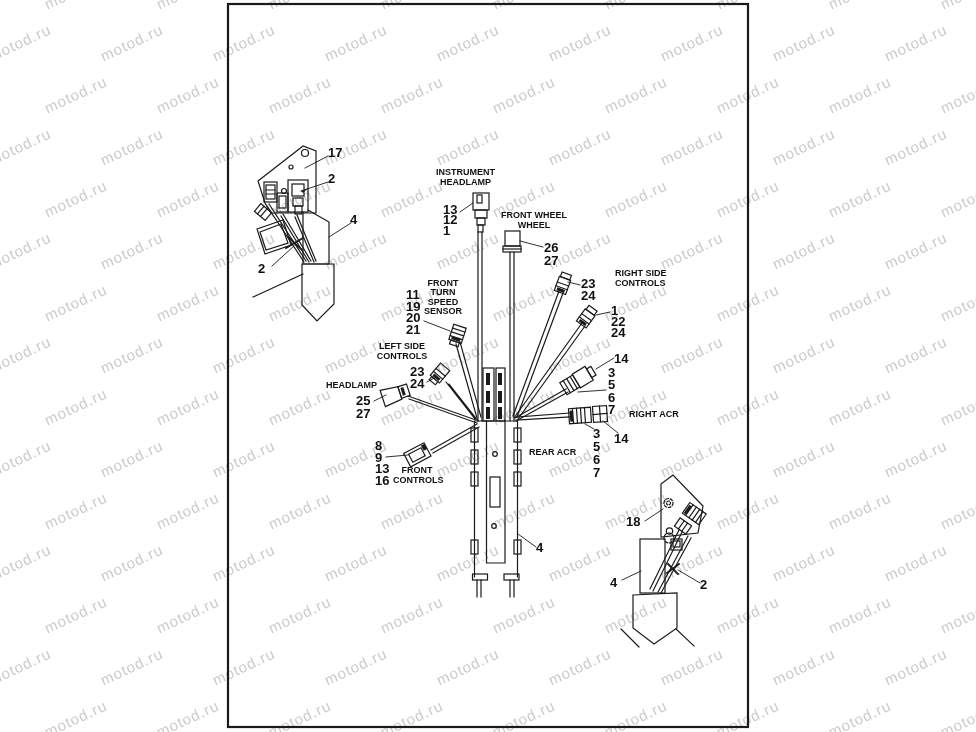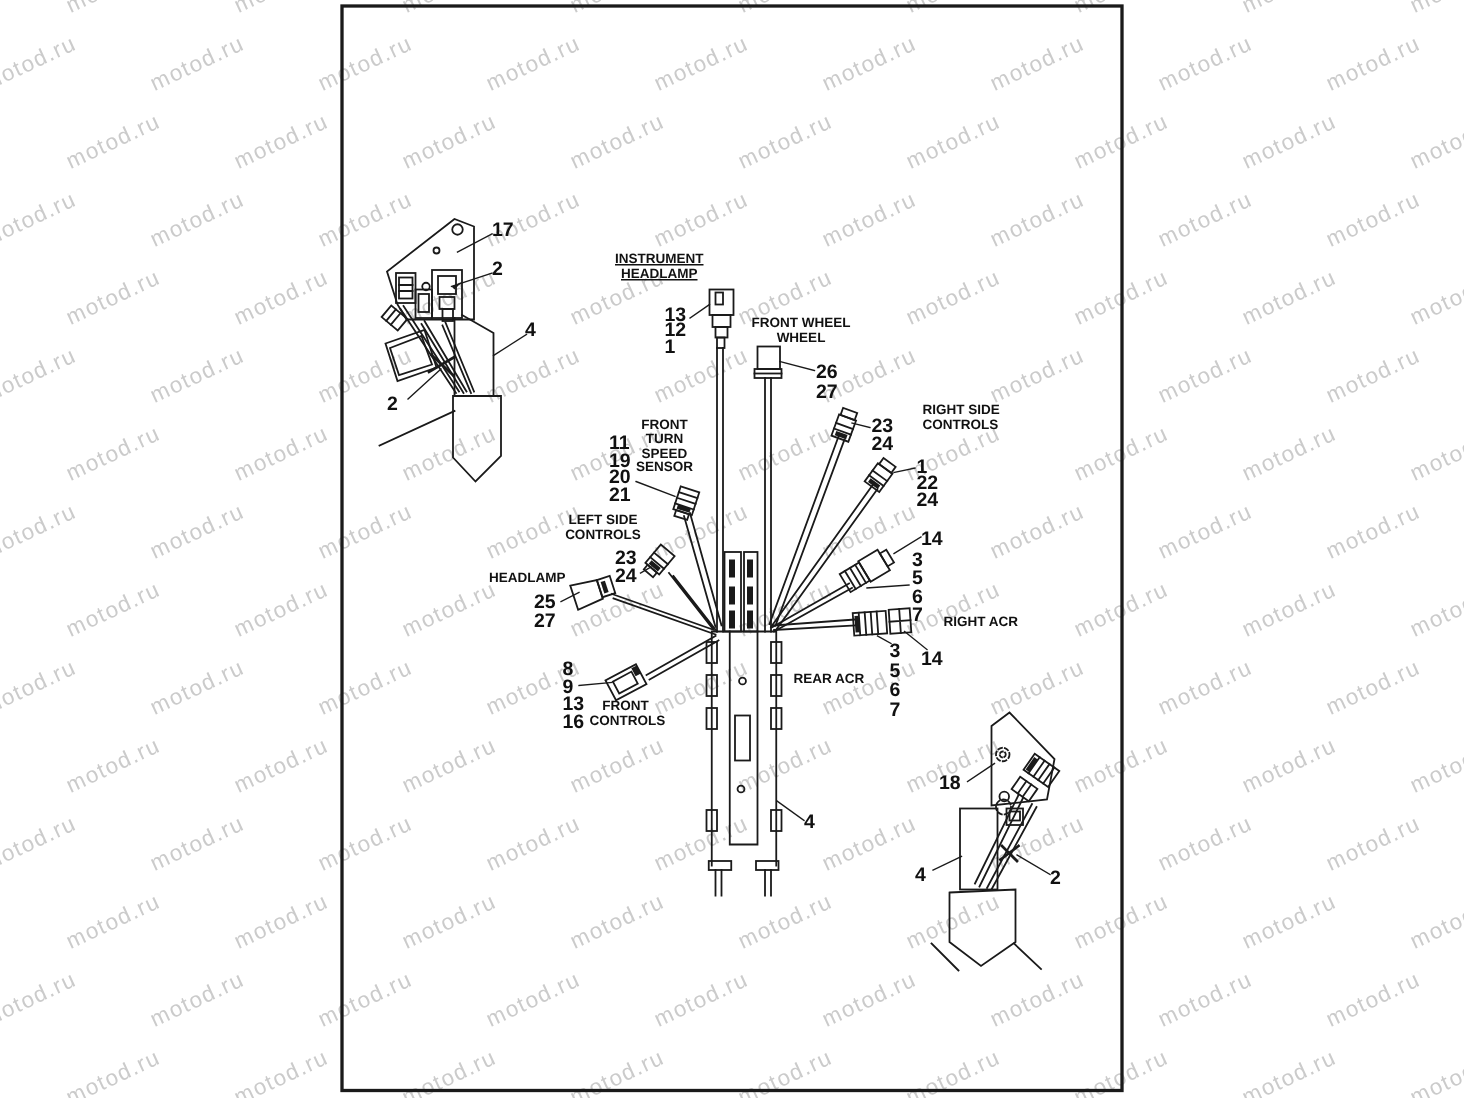--- a/index.html
+++ b/index.html
@@ -361,21 +361,21 @@
         <path d="M621,629 L639,647 M676,629 L694,646"></path>
         <path d="M645,521 L663,509" stroke-width="0.9"></path>
         <path d="M622,580 L641,571" stroke-width="0.9"></path>
         <path d="M700,583 L678,570" stroke-width="0.9"></path>
       </g>
     </g>
   </svg>
 
   <div id="label-layer">
 
-    <div class="lbl center" style="left:399px;top:168px;width:81px;text-decoration:underline;">
+    <div class="lbl center" style="left:425px;top:168px;width:81px;">
       <span>INSTRUMENT</span>
       <span>HEADLAMP</span>
     </div>
     <div class="numstack" style="left:443px;top:205px;line-height:10.3px;">
       <span>13</span>
       <span>12</span>
       <span>1</span>
     </div>
 
     <div class="lbl center" style="left:498px;top:211px;width:72px;">

